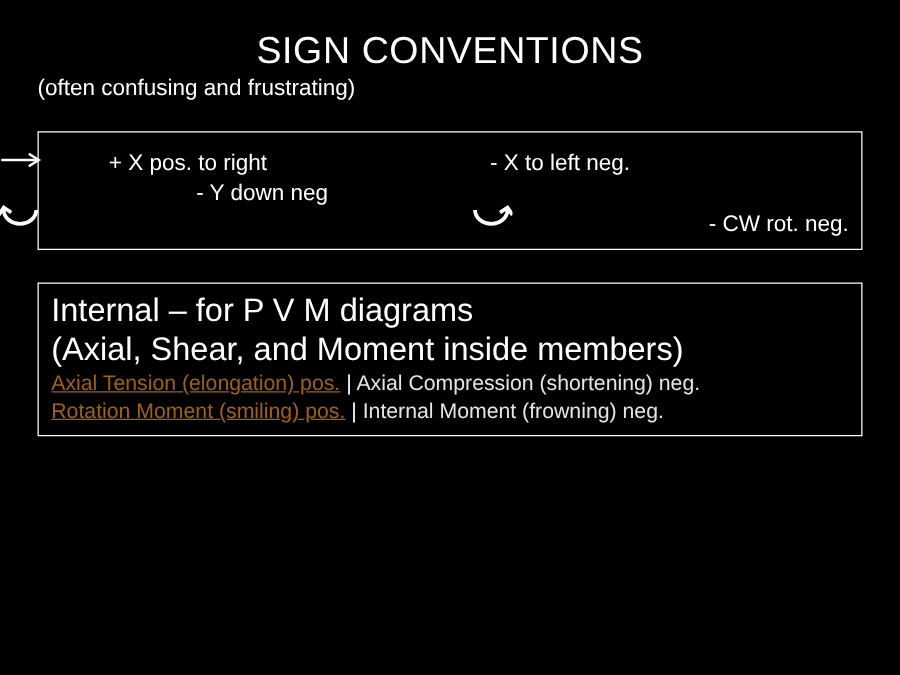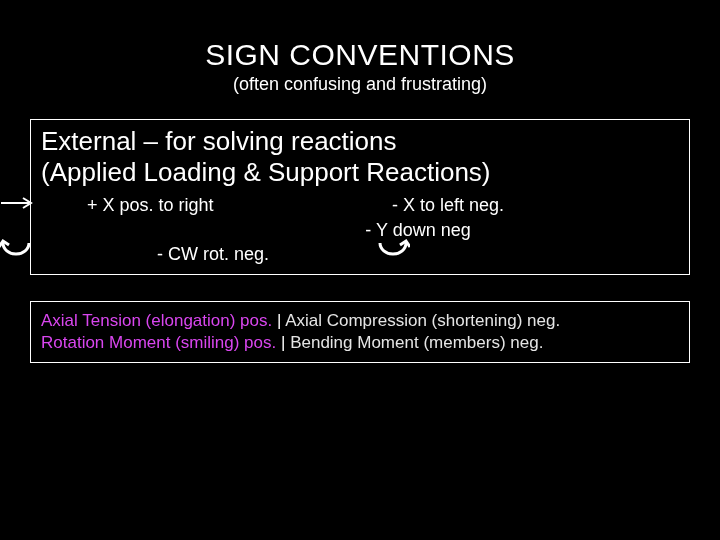--- a/index.html
+++ b/index.html
@@ -15,26 +15,26 @@
   .slide {
     width: 720px;
     height: 540px;
     position: relative;
     box-sizing: border-box;
     padding: 18px 30px 20px 30px;
   }
   .title {
     font-size: 30px;
     text-align: center;
-    margin-top: 20px;
+    margin-top: 6px;
     letter-spacing: 0.5px;
   }
   .subtitle {
     font-size: 18px;
-    text-align: center;
+    text-align: left;
     margin-top: 2px;
   }
   .box {
     border: 1px solid #fff;
     box-sizing: border-box;
     padding: 6px 10px 8px 10px;
   }
   .box1 { margin-top: 24px; }
   .box2 { margin-top: 26px; }
   .section-head {
@@ -50,37 +50,33 @@
   .rules .row {
     display: flex;
   }
   .rules .left { flex: 0 0 305px; white-space: nowrap; }
   .rules .right { flex: 1; white-space: nowrap; }
   .notes {
     margin-top: 2px;
     font-size: 17px;
     line-height: 1.3;
   }
-  .notes .pos { color: #d946ef; }
+  .notes .pos { color: #a16207; text-decoration: underline; }
   .notes .neg { color: #e5e5e5; }
   .notes .sep { color: #fff; }
 </style>
 </head>
 <body>
 
 <div class="slide">
 
   <div class="title">SIGN CONVENTIONS</div>
   <div class="subtitle">(often confusing and frustrating)</div>
 
   <div class="box box1">
-    <div class="section-head">
-      <span>External – for solving reactions</span><br>
-      <span>(Applied Loading &amp; Support Reactions)</span>
-    </div>
 
     <div class="rules" style="position:relative;">
 
       <svg width="38" height="14" viewBox="0 0 38 14" style="position:absolute; left:-42px; top:3px;">
         <line x1="2" y1="7" x2="30" y2="7" stroke="#fff" stroke-width="2"></line>
         <polyline points="24,2 32,7 24,12" fill="none" stroke="#fff" stroke-width="2"></polyline>
       </svg>
       <svg width="34" height="26" viewBox="0 0 34 26" style="position:absolute; left:-42px; top:44px;">
         <path d="M4 6 A 13 11 0 1 0 30 6" fill="none" stroke="#fff" stroke-width="3"></path>
         <polyline points="0,10 4,4 10,8" fill="none" stroke="#fff" stroke-width="3"></polyline>
@@ -89,36 +85,40 @@
       <svg width="34" height="26" viewBox="0 0 34 26" style="position:absolute; left:335px; top:44px;">
         <path d="M30 6 A 13 11 0 1 1 4 6" fill="none" stroke="#fff" stroke-width="3"></path>
         <polyline points="24,8 30,4 34,10" fill="none" stroke="#fff" stroke-width="3"></polyline>
       </svg>
 
       <div class="row">
         <div class="left">+ X pos. to right</div>
         <div class="right">-  X to left neg.</div>
       </div>
       <div class="row">
-        <div class="right" style="padding-left:70px;text-align:center;">-  Y down neg</div>
+        <div class="right" style="padding-left:70px;">-  Y down neg</div>
       </div>
       <div class="row">
-        <div class="right" style="padding-left:70px;">-  CW rot. neg.</div>
+        <div class="right" style="padding-left:70px;text-align:right;">-  CW rot. neg.</div>
       </div>
     </div>
   </div>
 
   <div class="box box2">
+    <div class="section-head">
+      <span>Internal – for P V M diagrams</span><br>
+      <span>(Axial, Shear, and Moment inside members)</span>
+    </div>
     <div class="notes">
       <div>
         <span class="pos">Axial Tension (elongation) pos.</span>
         <span class="sep"> | </span>
         <span class="neg">Axial Compression  (shortening) neg.</span>
       </div>
       <div>
         <span class="pos">Rotation Moment (smiling) pos.</span>
         <span class="sep"> | </span>
-        <span class="neg">Bending Moment (members) neg.</span>
+        <span class="neg">Internal Moment (frowning) neg.</span>
       </div>
     </div>
   </div>
 
 </div>
 
 </body></html>

